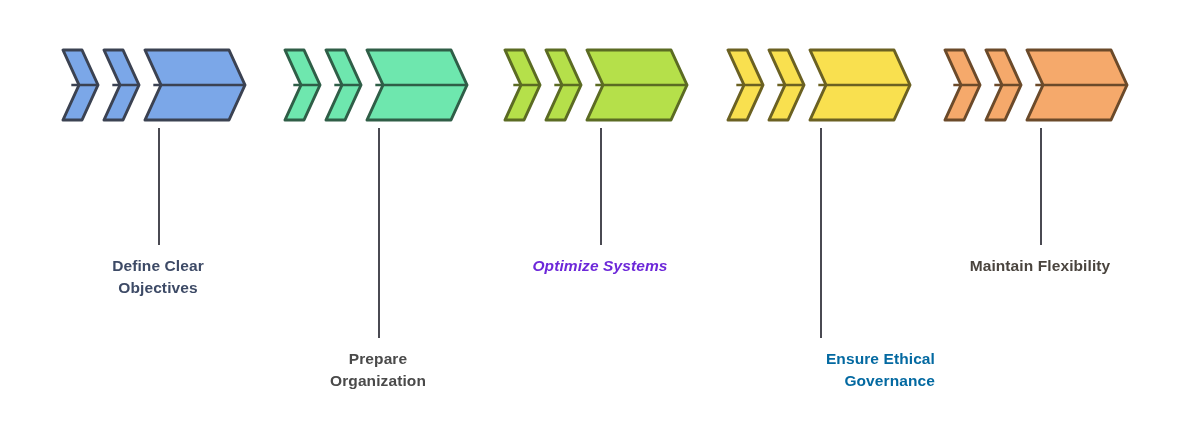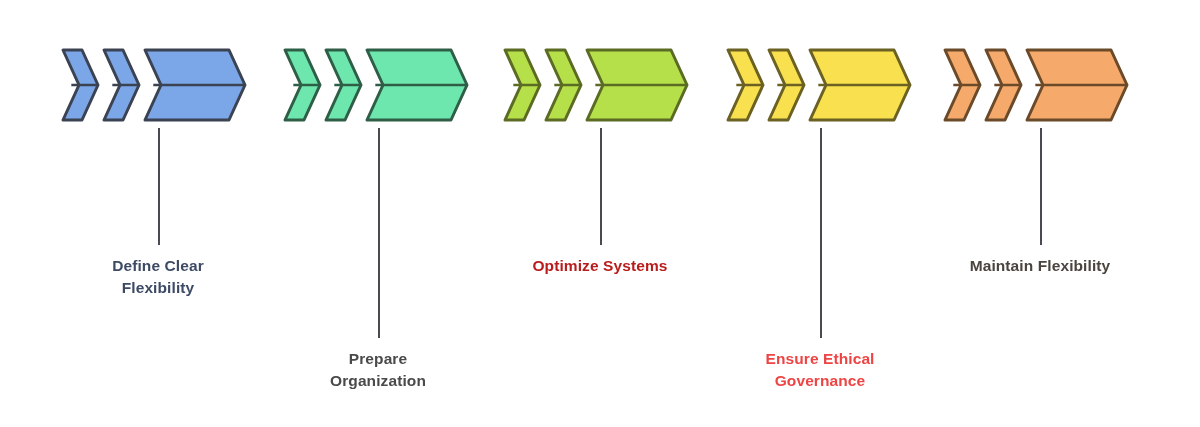--- a/index.html
+++ b/index.html
@@ -69,21 +69,21 @@
       </div>
       <div class="chev" style="left: 82px; width: 100px;">
         <svg viewBox="0 0 100 70" preserveAspectRatio="none">
           <polygon points="0,0 84,0 100,35 84,70 0,70 16,35" fill="#7BA7E8" stroke="#3B4252" stroke-width="3" stroke-linejoin="round"></polygon>
           <line x1="8.32" y1="35" x2="100" y2="35" stroke="#3B4252" stroke-width="2.5"></line>
         </svg>
       </div>
     </div>
     <div class="connector" style="left: 158px; top: 128px; height: 117px; background: rgb(74, 74, 82);"></div>
     <div class="stage-label" style="left: 43px; top: 255px; width: 230px; color: rgb(61, 74, 102);">Define Clear
-Flexibility</div>
+Objectives</div>
     <div class="chevron-group" style="left: 285px; top: 50px; width: 182px;">
       <div class="chev" style="left: 0px; width: 35px;">
         <svg viewBox="0 0 35 70" preserveAspectRatio="none">
           <polygon points="0,0 19,0 35,35 19,70 0,70 16,35" fill="#6EE7AE" stroke="#2F5E47" stroke-width="3" stroke-linejoin="round"></polygon>
           <line x1="8.32" y1="35" x2="35" y2="35" stroke="#2F5E47" stroke-width="2.5"></line>
         </svg>
       </div>
       <div class="chev" style="left: 41px; width: 35px;">
         <svg viewBox="0 0 35 70" preserveAspectRatio="none">
           <polygon points="0,0 19,0 35,35 19,70 0,70 16,35" fill="#6EE7AE" stroke="#2F5E47" stroke-width="3" stroke-linejoin="round"></polygon>
@@ -114,21 +114,21 @@
         </svg>
       </div>
       <div class="chev" style="left: 82px; width: 100px;">
         <svg viewBox="0 0 100 70" preserveAspectRatio="none">
           <polygon points="0,0 84,0 100,35 84,70 0,70 16,35" fill="#B5E04A" stroke="#5B6B23" stroke-width="3" stroke-linejoin="round"></polygon>
           <line x1="8.32" y1="35" x2="100" y2="35" stroke="#5B6B23" stroke-width="2.5"></line>
         </svg>
       </div>
     </div>
     <div class="connector" style="left: 600px; top: 128px; height: 117px; background: rgb(74, 74, 82);"></div>
-    <div class="stage-label" style="left: 485px; top: 255px; width: 230px; color: #b91c1c;">Optimize Systems</div>
+    <div class="stage-label" style="left: 485px; top: 255px; width: 230px; color: #6d28d9; font-style: italic;">Optimize Systems</div>
     <div class="chevron-group" style="left: 728px; top: 50px; width: 182px;">
       <div class="chev" style="left: 0px; width: 35px;">
         <svg viewBox="0 0 35 70" preserveAspectRatio="none">
           <polygon points="0,0 19,0 35,35 19,70 0,70 16,35" fill="#F9E04F" stroke="#6B6122" stroke-width="3" stroke-linejoin="round"></polygon>
           <line x1="8.32" y1="35" x2="35" y2="35" stroke="#6B6122" stroke-width="2.5"></line>
         </svg>
       </div>
       <div class="chev" style="left: 41px; width: 35px;">
         <svg viewBox="0 0 35 70" preserveAspectRatio="none">
           <polygon points="0,0 19,0 35,35 19,70 0,70 16,35" fill="#F9E04F" stroke="#6B6122" stroke-width="3" stroke-linejoin="round"></polygon>
@@ -136,21 +136,21 @@
         </svg>
       </div>
       <div class="chev" style="left: 82px; width: 100px;">
         <svg viewBox="0 0 100 70" preserveAspectRatio="none">
           <polygon points="0,0 84,0 100,35 84,70 0,70 16,35" fill="#F9E04F" stroke="#6B6122" stroke-width="3" stroke-linejoin="round"></polygon>
           <line x1="8.32" y1="35" x2="100" y2="35" stroke="#6B6122" stroke-width="2.5"></line>
         </svg>
       </div>
     </div>
     <div class="connector" style="left: 820px; top: 128px; height: 210px; background: rgb(74, 74, 82);"></div>
-    <div class="stage-label" style="left: 705px; top: 348px; width: 230px; color: #ef4444;">Ensure Ethical
+    <div class="stage-label" style="left: 705px; top: 348px; width: 230px; color: #0369a1; text-align: right;">Ensure Ethical
 Governance</div>
     <div class="chevron-group" style="left: 945px; top: 50px; width: 182px;">
       <div class="chev" style="left: 0px; width: 35px;">
         <svg viewBox="0 0 35 70" preserveAspectRatio="none">
           <polygon points="0,0 19,0 35,35 19,70 0,70 16,35" fill="#F5A96B" stroke="#6B4A2A" stroke-width="3" stroke-linejoin="round"></polygon>
           <line x1="8.32" y1="35" x2="35" y2="35" stroke="#6B4A2A" stroke-width="2.5"></line>
         </svg>
       </div>
       <div class="chev" style="left: 41px; width: 35px;">
         <svg viewBox="0 0 35 70" preserveAspectRatio="none">

